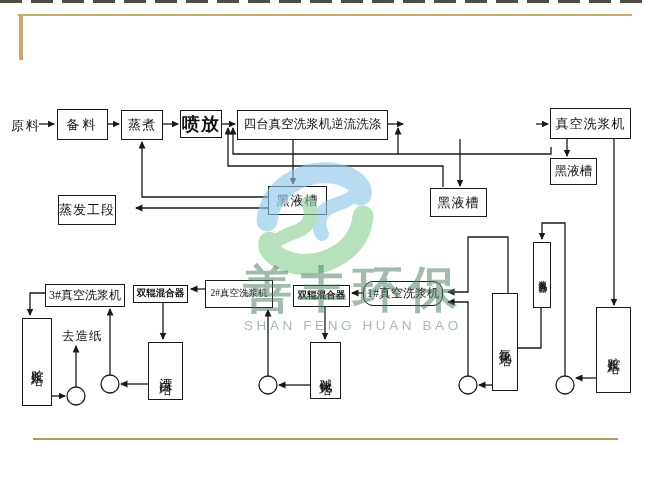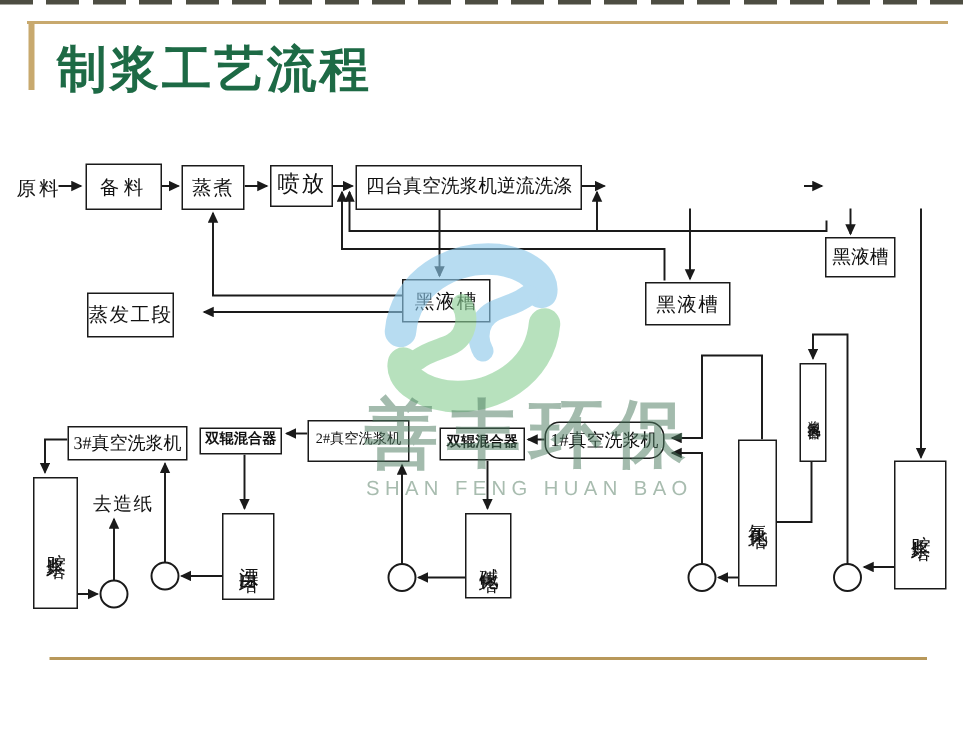--- a/index.html
+++ b/index.html
@@ -27,21 +27,20 @@
   .wire{stroke:#1a1a1a;stroke-width:1.3;fill:none;}
   .pump{stroke:#1a1a1a;stroke-width:1.3;fill:#ffffff;}
 </style>
 </head>
 <body>
 
 <div id="slide">
   <div id="top-dash"></div>
   <div id="rule-top"></div>
   <div id="bar-left"></div>
-  <div id="page-title">制浆工艺流程</div>
   <div id="rule-bottom"></div>
 
   <svg id="wires" width="650" height="488">
     <defs>
       <marker id="ah" markerWidth="8" markerHeight="8" refX="6.5" refY="3.5" orient="auto" markerUnits="userSpaceOnUse">
         <path d="M0,0 L7.5,3.5 L0,7 Z" fill="#1a1a1a"></path>
       </marker>
     </defs>
 
     <path class="wire" d="M39,124 L54,124" marker-end="url(#ah)"></path>
@@ -87,22 +86,23 @@
     <circle class="pump" cx="268" cy="385" r="9"></circle>
     <circle class="pump" cx="468" cy="385" r="9"></circle>
     <circle class="pump" cx="565" cy="385" r="9"></circle>
   </svg>
 
   <div class="flabel" style="left:11px;top:117px;font-size:13px;letter-spacing:2px;">原料</div>
   <div class="flabel" style="left:62px;top:328px;font-size:12.5px;letter-spacing:1px;">去造纸</div>
 
   <div class="fbox" style="left:57px;top:109px;width:51px;height:31px;font-size:13px;letter-spacing:3px;">备料</div>
   <div class="fbox" style="left:121px;top:110px;width:42px;height:30px;font-size:13px;letter-spacing:1px;">蒸煮</div>
-  <div class="fbox" style="left:180px;top:110px;width:42px;height:28px;font-size:15px;letter-spacing:1px;">喷放</div>
+  <div class="fbox" style="left:180px;top:110px;width:42px;height:28px;font-size:18px;letter-spacing:1px;font-weight:bold;">喷放</div>
   <div class="fbox" style="left:237px;top:110px;width:151px;height:30px;font-size:12.5px;">四台真空洗浆机逆流洗涤</div>
+  <div class="fbox" style="left:550px;top:108px;width:81px;height:31px;font-size:13px;letter-spacing:1px;">真空洗浆机</div>
   <div class="fbox" style="left:550px;top:158px;width:47px;height:27px;font-size:12.5px;">黑液槽</div>
   <div class="fbox" style="left:268px;top:186px;width:59px;height:29px;font-size:13px;letter-spacing:1px;">黑液槽</div>
   <div class="fbox" style="left:430px;top:188px;width:57px;height:29px;font-size:13px;letter-spacing:1px;">黑液槽</div>
   <div class="fbox" style="left:58px;top:195px;width:58px;height:30px;font-size:13px;letter-spacing:1px;">蒸发工段</div>
 
   <div class="fbox" style="left:45px;top:284px;width:80px;height:23px;font-size:12px;">3#真空洗浆机</div>
   <div class="fbox" style="left:133px;top:285px;width:55px;height:18px;font-size:9.5px;font-weight:bold;">双辊混合器</div>
   <div class="fbox" style="left:205px;top:280px;width:68px;height:28px;font-size:9.5px;">2#真空洗浆机</div>
   <div class="fbox" style="left:293px;top:285px;width:57px;height:22px;font-size:9.5px;font-weight:bold;">双辊混合器</div>
   <div class="fbox" style="left:363px;top:281px;width:80px;height:25px;font-size:12px;border-radius:10px;">1#真空洗浆机</div>

